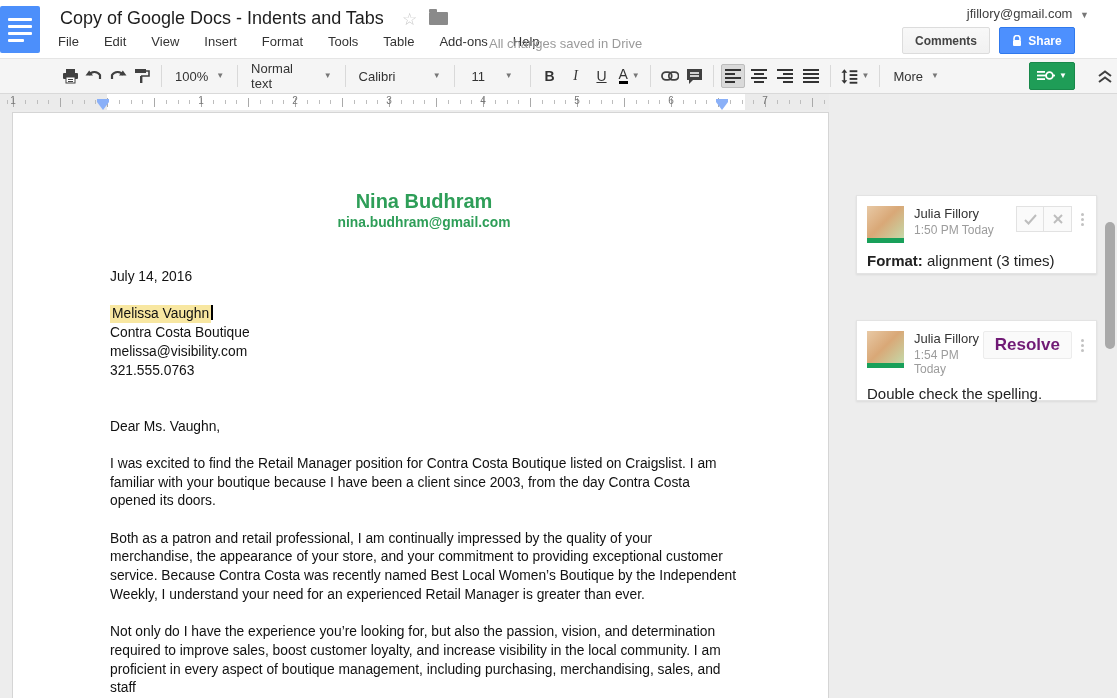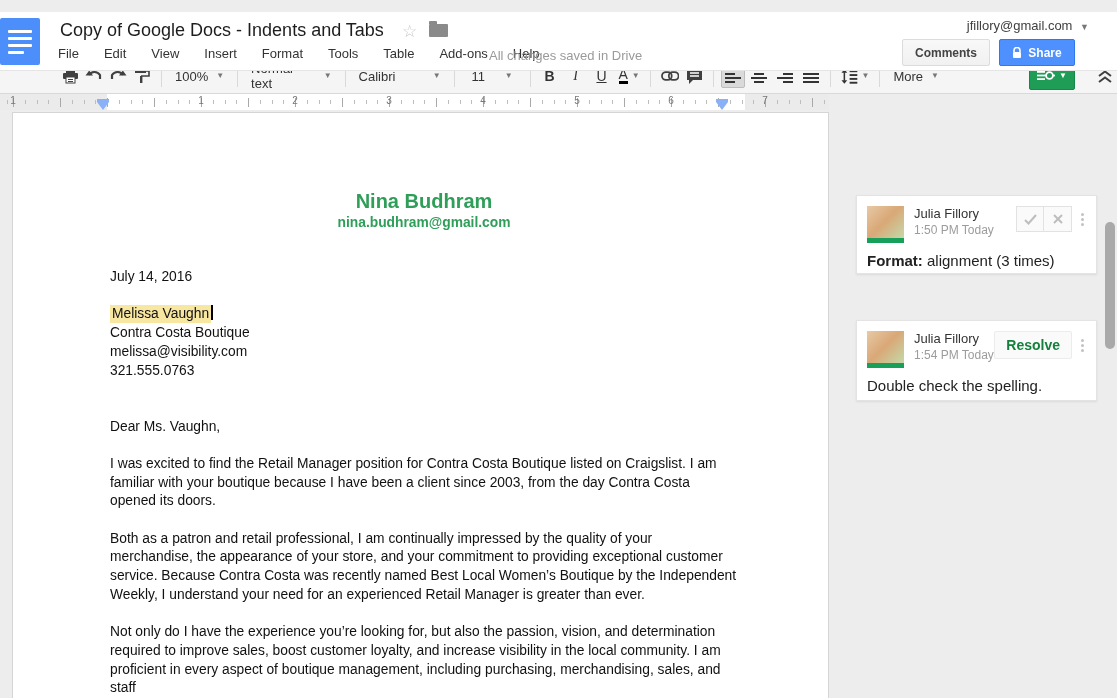--- a/index.html
+++ b/index.html
@@ -1,21 +1,21 @@
 <!DOCTYPE html>
 <html><head>
 <meta charset="utf-8">
 <style>
   * { margin:0; padding:0; box-sizing:border-box; }
   html,body { width:1117px; height:698px; overflow:hidden; background:#ededed;
     font-family:"Liberation Sans", sans-serif; }
 
   
   .header { position:absolute; top:0; left:0; width:1117px; height:59px; background:#fff;
-    border-bottom:1px solid #e5e5e5; z-index:5;margin-top:12px; }
+    border-bottom:1px solid #e5e5e5; z-index:5; }
   .logo { position:absolute; left:0; top:6px; width:40px; height:47px; background:#4c8ffb;
     border-radius:2px; display:flex; flex-direction:column; justify-content:center; gap:4px; padding-left:8px; }
   .logo i { display:block; height:3px; background:#fff; border-radius:1px; }
   .logo i:nth-child(1){width:24px}.logo i:nth-child(2){width:24px}.logo i:nth-child(3){width:24px}.logo i:nth-child(4){width:16px}
   .doc-title { position:absolute; left:60px; top:8px; font-size:18px; color:#1d1d1d; white-space:nowrap; }
   .star { position:absolute; left:402px; top:9px; font-size:17px; color:#c8c8c8; }
   .folder { position:absolute; left:429px; top:12px; width:19px; height:13px; background:#8a8a8a; border-radius:1px; }
   .folder:before { content:""; position:absolute; top:-3px; left:0; width:8px; height:3px; background:#8a8a8a; border-radius:1px 1px 0 0; }
   .menubar { position:absolute; left:58px; top:34px; display:flex; gap:25px; font-size:13px; color:#333; }
   .menubar span { cursor:default; }
@@ -89,21 +89,21 @@
   .c-author { font-size:13px; color:#333; }
   .c-time { font-size:12px; color:#9c9c9c; margin-top:2px; }
   .c-actions { display:flex; align-items:center; }
   .icon-sq { width:28px; height:26px; border:1px solid #e2e2e2; background:#fafafa; display:flex;
     align-items:center; justify-content:center; color:#bdbdbd; }
   .icon-sq + .icon-sq { border-left:none; }
   .dots { display:flex; flex-direction:column; gap:2px; margin-left:7px; padding:4px 2px; }
   .dots i { width:3px; height:3px; background:#c2c2c2; border-radius:50%; display:block; }
   .c-body { margin-top:9px; font-size:15px; color:#222; }
   .resolve-btn { height:28px; padding:0 11px; border:1px solid #ececec; background:#fafafa;
-    color:#15803d; font-size:14px; font-weight:bold; border-radius:2px; }
+    color:#701a75; font-size:17px; font-weight:bold; border-radius:2px; }
 
   .scrollbar { position:absolute; left:1105px; top:112px; width:10px; height:127px; background:#a9a9a9; border-radius:5px; }
 </style>
 </head>
 <body>
 
 <div class="header">
   <div class="logo">
       <i></i>
       <i></i>

